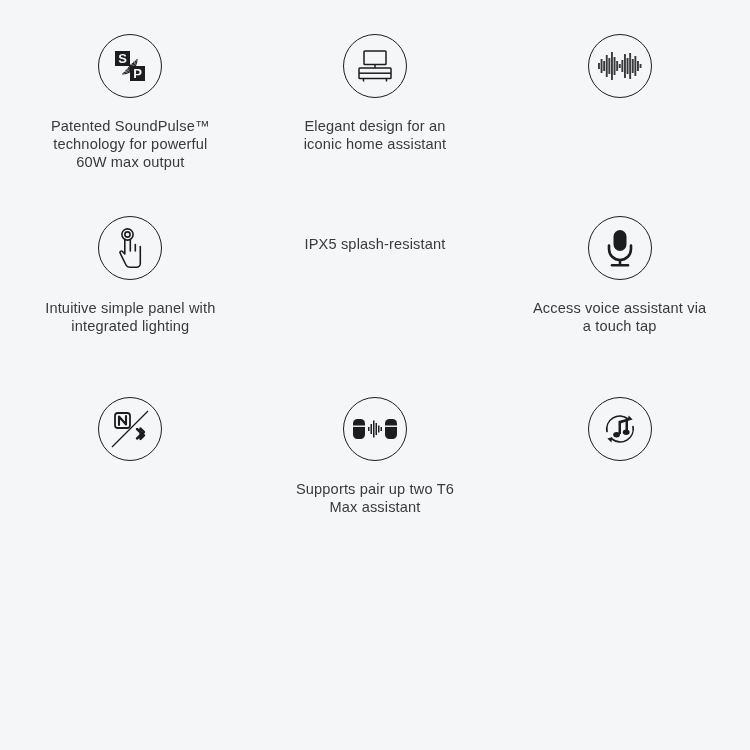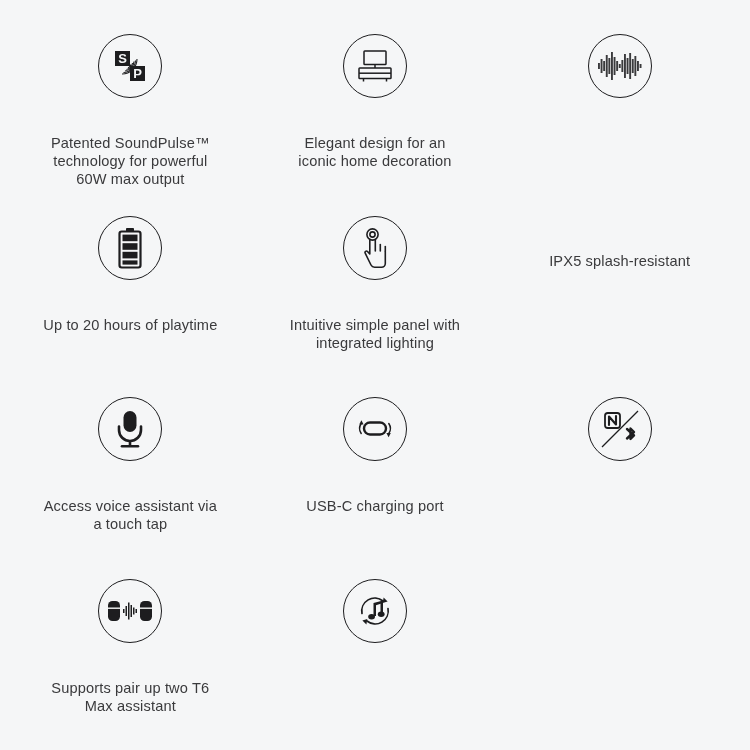--- a/index.html
+++ b/index.html
@@ -39,21 +39,21 @@
     display: flex;
     align-items: center;
     justify-content: center;
     box-sizing: border-box;
     flex: none;
   }
   .icon-circle svg {
     display: block;
   }
   .feature-caption {
-    margin-top: 36px;
+    margin-top: 19px;
     width: 200px;
     text-align: center;
     font-size: 14.6px;
     line-height: 1.24;
     color: #3a3a3c;
     letter-spacing: 0.01em;
     white-space: pre-line;
   }
 </style>
 </head>
@@ -91,21 +91,21 @@
           <rect x="9" y="4" width="22" height="13.5" rx="0.8"></rect>
           <line x1="20" y1="17.5" x2="20" y2="21"></line>
           <rect x="4" y="21" width="32" height="10.5" rx="0.8"></rect>
           <line x1="4" y1="26.2" x2="36" y2="26.2"></line>
           <line x1="8.5" y1="31.5" x2="8.5" y2="34.5"></line>
           <line x1="31.5" y1="31.5" x2="31.5" y2="34.5"></line>
         </g>
       </svg>
     </div>
     <div class="feature-caption">Elegant design for an
-iconic home decoration</div>
+iconic home assistant</div>
   </div>
 
   <div class="feature-cell">
     <div class="icon-circle">
       <svg width="46" height="34" viewBox="0 0 46 34" aria-hidden="true">
         <g fill="#3a3a3c">
           <rect x="1" y="14" width="1.9" height="6"></rect>
           <rect x="3.6" y="10" width="1.9" height="14"></rect>
           <rect x="6.2" y="12" width="1.9" height="10"></rect>
           <rect x="8.8" y="6" width="1.9" height="22"></rect>
@@ -120,33 +120,20 @@
           <rect x="32.2" y="4" width="1.9" height="26"></rect>
           <rect x="34.8" y="10" width="1.9" height="14"></rect>
           <rect x="37.4" y="7" width="1.9" height="20"></rect>
           <rect x="40" y="12" width="1.9" height="10"></rect>
           <rect x="42.6" y="15" width="1.9" height="4"></rect>
         </g>
       </svg>
     </div>
   </div>
 
-  <div class="feature-cell">
-    <div class="icon-circle">
-      <svg width="28" height="42" viewBox="0 0 28 42" aria-hidden="true">
-        <rect x="10" y="1" width="8" height="3.5" rx="0.8" fill="#1d1d1f"></rect>
-        <rect x="3.5" y="4.5" width="21" height="36" rx="2.2" fill="none" stroke="#1d1d1f" stroke-width="2.2"></rect>
-        <rect x="6.5" y="7.6" width="15" height="6.6" fill="#1d1d1f"></rect>
-        <rect x="6.5" y="16.2" width="15" height="6.6" fill="#1d1d1f"></rect>
-        <rect x="6.5" y="24.8" width="15" height="6.6" fill="#1d1d1f"></rect>
-        <rect x="6.5" y="33.4" width="15" height="4.2" fill="#1d1d1f"></rect>
-      </svg>
-    </div>
-    <div class="feature-caption">Up to 20 hours of playtime</div>
-  </div>
 
   <div class="feature-cell">
     <div class="icon-circle">
       <svg width="34" height="42" viewBox="0 0 34 42" aria-hidden="true">
         <g fill="none" stroke="#1d1d1f" stroke-width="1.6" stroke-linecap="round" stroke-linejoin="round">
           <circle cx="14.5" cy="7.5" r="5.6"></circle>
           <circle cx="14.5" cy="7.5" r="2.6"></circle>
           <path d="M11.8 12 L11.8 27 L9.5 24.5 C8.3 23.4 6.4 24.6 7.2 26.2 L13 38 C13.7 39.4 15 40.2 16.6 40.2 L23.5 40.2 C25.6 40.2 27.3 38.5 27.3 36.4 L27.3 24.5"></path>
           <path d="M17.3 12.2 L17.3 24"></path>
           <path d="M22.3 17.5 L22.3 24"></path>
@@ -168,34 +155,20 @@
         <rect x="10.5" y="2" width="13" height="21" rx="6.5" fill="#1d1d1f"></rect>
         <path d="M6 17.5 L6 21 C6 27.1 10.9 32 17 32 C23.1 32 28 27.1 28 21 L28 17.5" fill="none" stroke="#1d1d1f" stroke-width="2.6" stroke-linecap="round"></path>
         <line x1="17" y1="32" x2="17" y2="37" stroke="#1d1d1f" stroke-width="2.6"></line>
         <line x1="9" y1="37.3" x2="25" y2="37.3" stroke="#1d1d1f" stroke-width="2.6" stroke-linecap="round"></line>
       </svg>
     </div>
     <div class="feature-caption">Access voice assistant via
 a touch tap</div>
   </div>
 
-  <div class="feature-cell">
-    <div class="icon-circle">
-      <svg width="44" height="30" viewBox="0 0 44 30" aria-hidden="true">
-        <rect x="11" y="8.5" width="22" height="12" rx="6" fill="none" stroke="#1d1d1f" stroke-width="2.4"></rect>
-        <g fill="none" stroke="#1d1d1f" stroke-width="1.5" stroke-linecap="round">
-          <path d="M8.2 9.5 A 9 9 0 0 0 8.2 19.5"></path>
-          <path d="M35.8 9.5 A 9 9 0 0 1 35.8 19.5"></path>
-        </g>
-        <path d="M8.4 6.2 L10.6 10.4 L6.2 10.4 Z" fill="#1d1d1f"></path>
-        <path d="M35.6 23.2 L33.4 19 L37.8 19 Z" fill="#1d1d1f"></path>
-      </svg>
-    </div>
-    <div class="feature-caption">USB-C charging port</div>
-  </div>
 
   <div class="feature-cell">
     <div class="icon-circle">
       <svg width="50" height="50" viewBox="0 0 50 50" aria-hidden="true">
         <line x1="7" y1="43" x2="43" y2="7" stroke="#1d1d1f" stroke-width="1.3"></line>
         <g>
           <rect x="10" y="9" width="15" height="15" rx="2.8" fill="none" stroke="#1d1d1f" stroke-width="1.8"></rect>
           <path d="M14 21 L14 12.5 L21 20.5 L21 12" fill="none" stroke="#1d1d1f" stroke-width="2.1" stroke-linecap="round" stroke-linejoin="round"></path>
         </g>
         <g>

